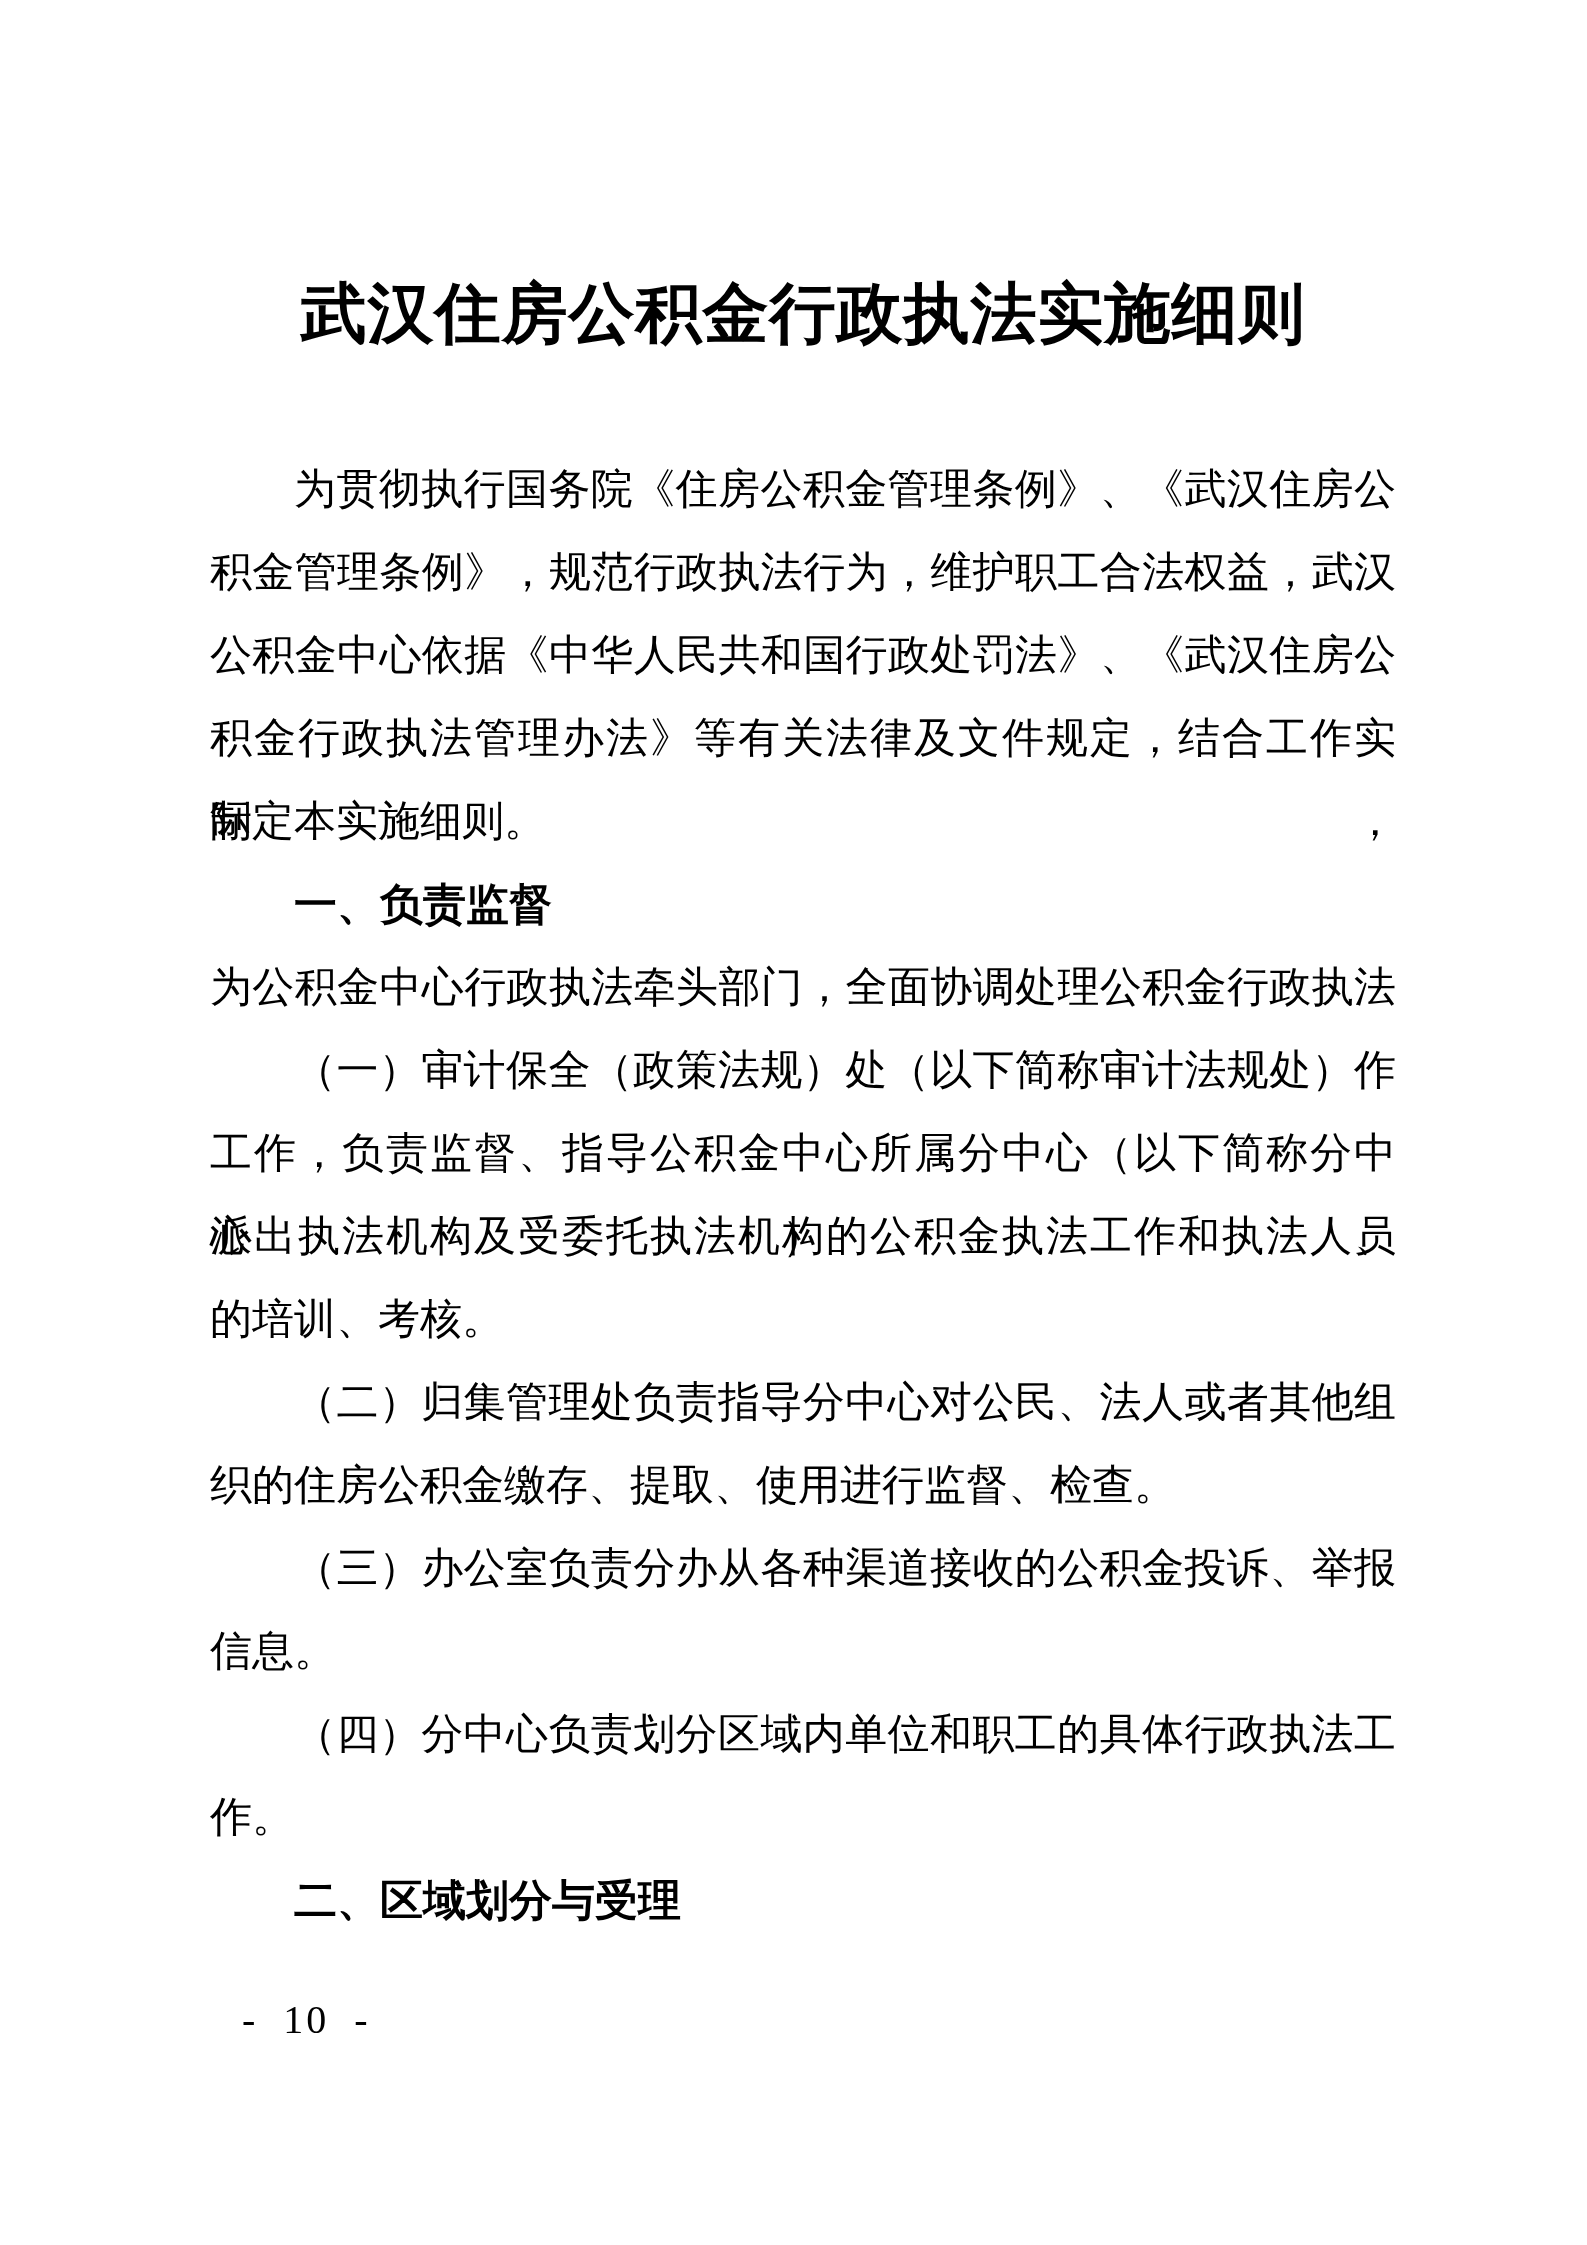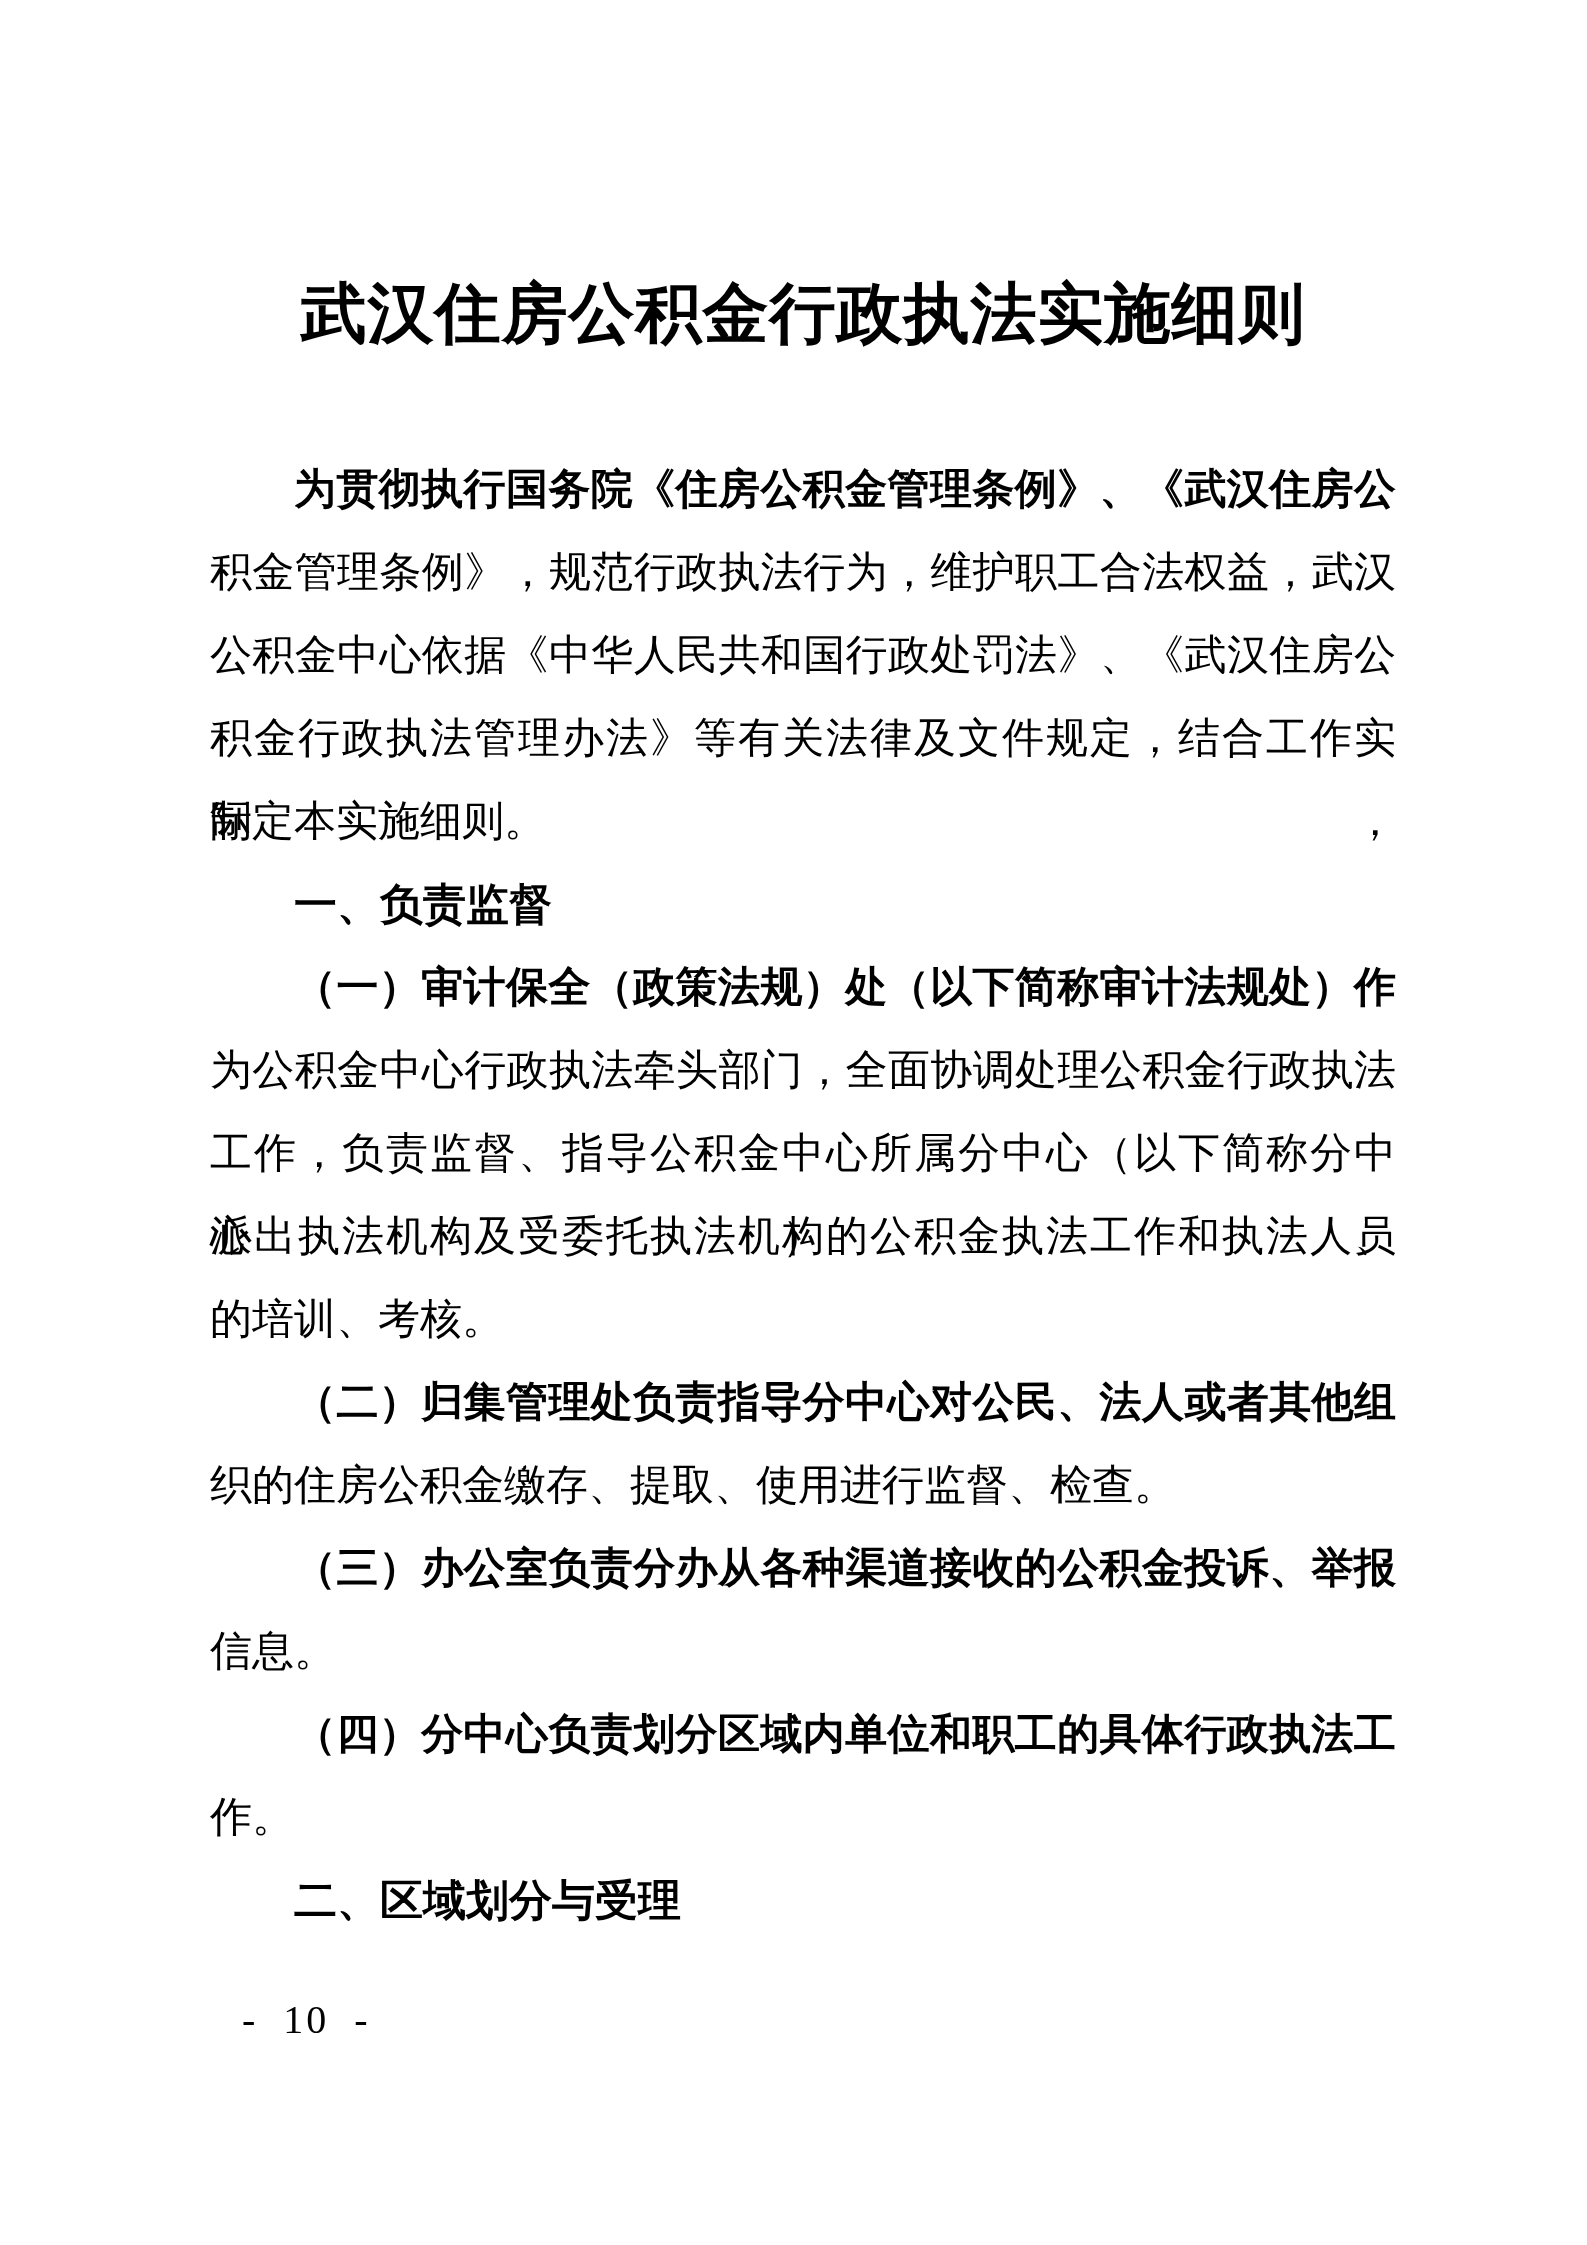--- a/index.html
+++ b/index.html
@@ -42,21 +42,20 @@
     overflow: visible;
   }
   .line.fill {
     white-space: normal;
     text-align: justify;
     text-align-last: justify;
     text-justify: inter-character;
   }
   .line.indent {
     padding-left: 84px;
-    font-weight: bold;
   }
   .line.h {
     font-family: "Liberation Sans", "DejaVu Sans", sans-serif;
     font-weight: bold;
     font-size: 43px;
   }
   .page-footer {
     position: absolute;
     top: 2000px;
     left: 210px;
@@ -74,22 +73,22 @@
 <div class="page">
   <div class="doc-title">武汉住房公积金行政执法实施细则</div>
 
   <div class="doc-body">
       <div class="line fill indent">为贯彻执行国务院《住房公积金管理条例》、《武汉住房公</div>
       <div class="line fill">积金管理条例》，规范行政执法行为，维护职工合法权益，武汉</div>
       <div class="line fill">公积金中心依据《中华人民共和国行政处罚法》、《武汉住房公</div>
       <div class="line fill">积金行政执法管理办法》等有关法律及文件规定，结合工作实际，</div>
       <div class="line">制定本实施细则。</div>
       <div class="line indent h">一、负责监督</div>
+      <div class="line fill">为公积金中心行政执法牵头部门，全面协调处理公积金行政执法</div>
       <div class="line fill indent">（一）审计保全（政策法规）处（以下简称审计法规处）作</div>
-      <div class="line fill">为公积金中心行政执法牵头部门，全面协调处理公积金行政执法</div>
       <div class="line fill">工作，负责监督、指导公积金中心所属分中心（以下简称分中心）、</div>
       <div class="line fill">派出执法机构及受委托执法机构的公积金执法工作和执法人员</div>
       <div class="line">的培训、考核。</div>
       <div class="line fill indent">（二）归集管理处负责指导分中心对公民、法人或者其他组</div>
       <div class="line">织的住房公积金缴存、提取、使用进行监督、检查。</div>
       <div class="line fill indent">（三）办公室负责分办从各种渠道接收的公积金投诉、举报</div>
       <div class="line">信息。</div>
       <div class="line fill indent">（四）分中心负责划分区域内单位和职工的具体行政执法工</div>
       <div class="line">作。</div>
       <div class="line indent h">二、区域划分与受理</div>

